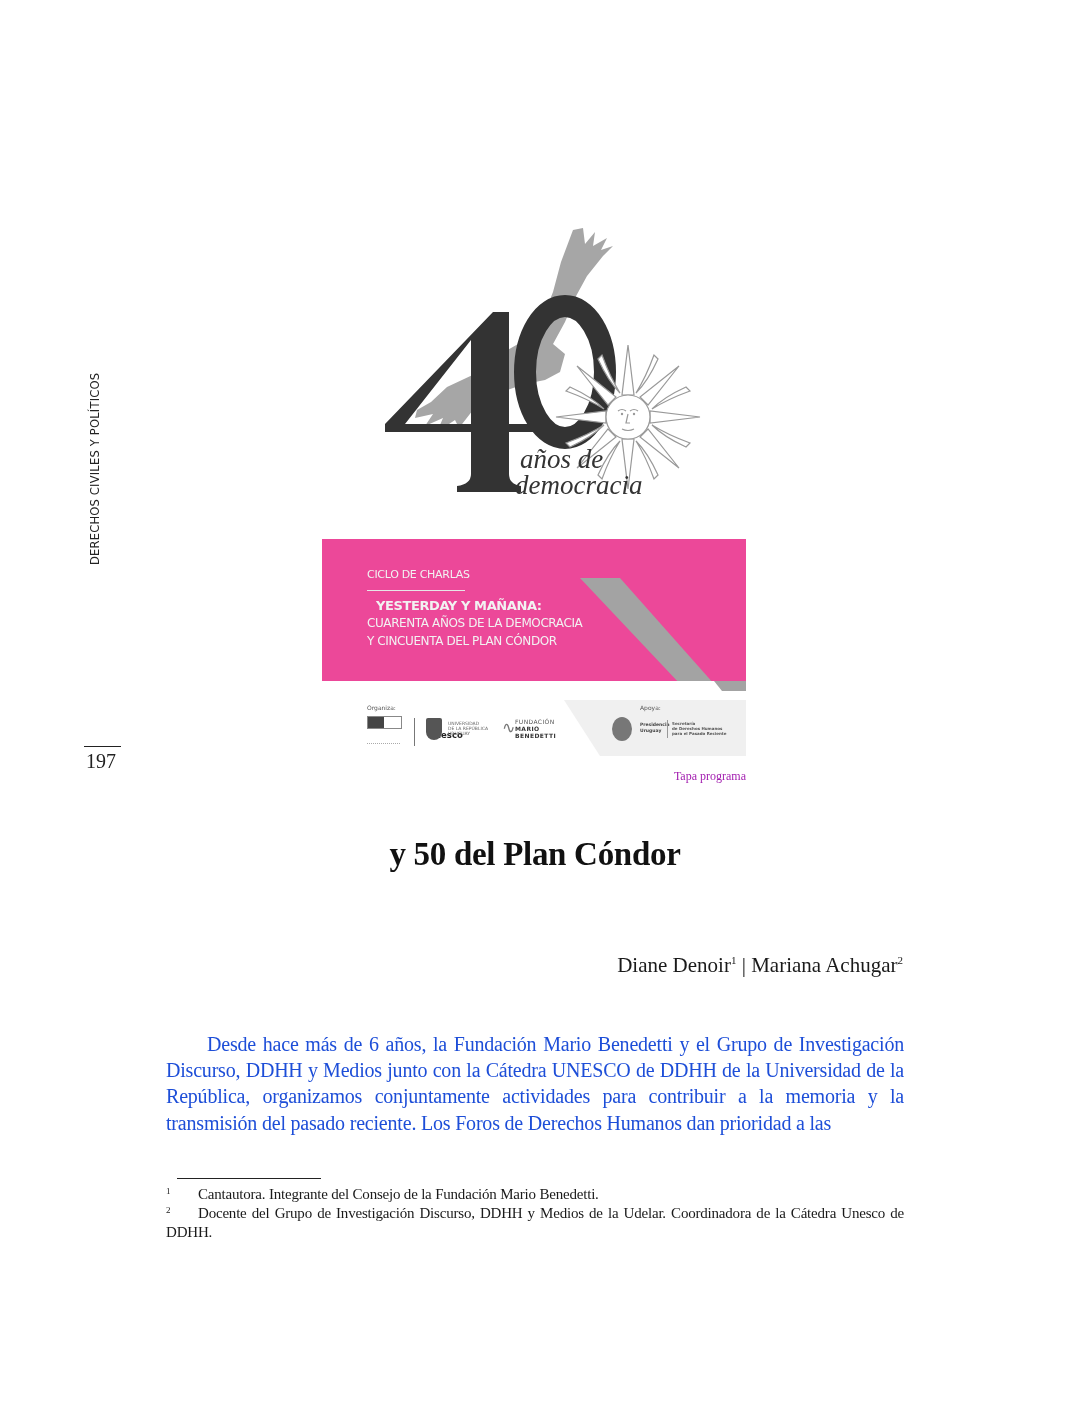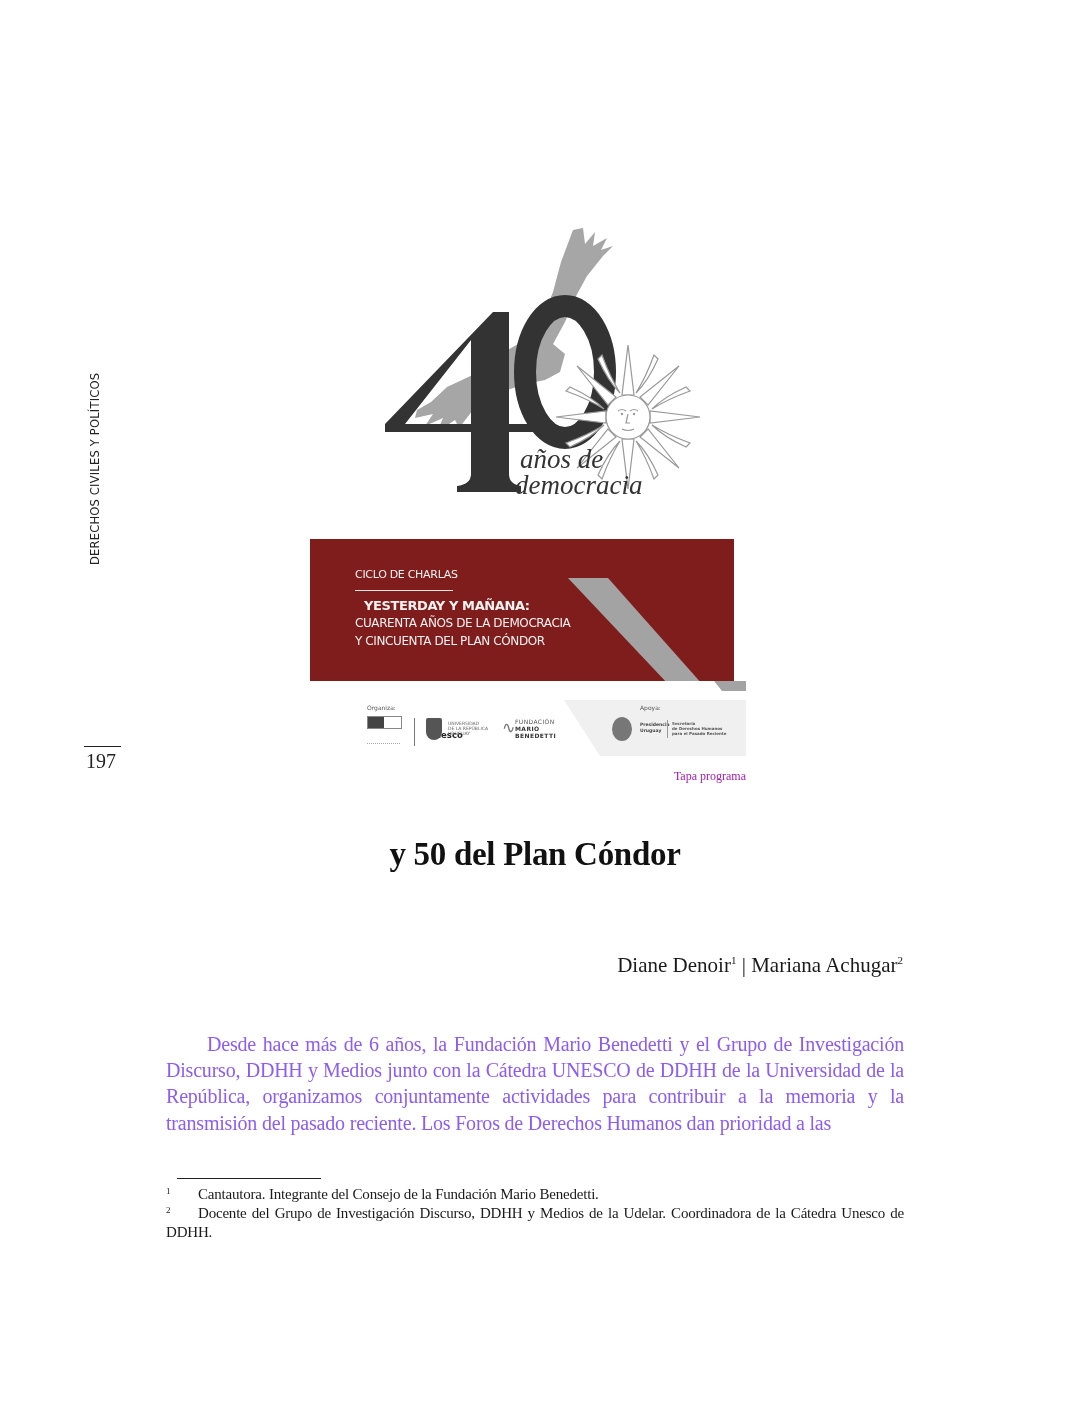--- a/index.html
+++ b/index.html
@@ -11,21 +11,21 @@
                  transform-origin: 0 0; transform: rotate(-90deg);
                  font-family: "DejaVu Sans", "Liberation Sans", sans-serif; font-size: 11.5px;
                  letter-spacing: 0.2px; color: #222; white-space: nowrap; }
   .page-rule { position: absolute; left: 84px; top: 746px; width: 37px; height: 1px; background: #222; }
   .page-number { position: absolute; left: 86px; top: 750px; font-size: 20px; color: #222; }
 
   
   .logo { position: absolute; left: 375px; top: 222px; width: 340px; height: 300px; font-style: italic; }
 
   
-  .banner { position: absolute; left: 310px; top: 539px; width: 424px; height: 142px; background: #7f1d1d; overflow: hidden; }
+  .banner { position: absolute; left: 322px; top: 539px; width: 424px; height: 142px; background: #ec4899; overflow: hidden; }
   .banner-stripe { position: absolute; left: 0; top: 0; width: 424px; height: 220px; }
   .banner-text { position: absolute; left: 45px; top: 29px; font-family: "DejaVu Sans", "Liberation Sans", sans-serif; color: #f2f2f2; }
   .banner-kicker { font-size: 11px; letter-spacing: -0.3px; }
   .banner-rule { width: 98px; height: 1px; background: #e6e6e6; margin: 9px 0 6px 0; }
   .banner-title { font-size: 13px; font-weight: bold; letter-spacing: -0.4px; line-height: 17px; margin-left: 9px; }
   .banner-sub { font-size: 12px; letter-spacing: -0.4px; line-height: 18px; }
 
   
   .sponsors { position: absolute; left: 322px; top: 700px; width: 424px; height: 56px; }
   .support-bg { position: absolute; left: 242px; top: 0; width: 182px; height: 56px; }
@@ -50,21 +50,21 @@
 
   .caption { position: absolute; right: 323px; top: 769px; font-size: 12px; color: #a21caf; }
 
   
   .article-title { position: absolute; left: 160px; top: 834px; width: 750px; text-align: center;
                    font-size: 33px; font-weight: bold; line-height: 41px; color: #111; letter-spacing: -0.3px; }
   .authors { position: absolute; right: 166px; top: 953px; font-size: 21px; color: #1a1a1a; }
   .authors sup { font-size: 11px; vertical-align: 8px; line-height: 0; }
 
   .body-text { position: absolute; left: 166px; top: 1031px; width: 738px; font-size: 20px; line-height: 26.2px;
-               text-align: justify; text-indent: 41px; color: #8b5cf6; letter-spacing: -0.2px; }
+               text-align: justify; text-indent: 41px; color: #1d4ed8; letter-spacing: -0.2px; }
 
   .fn-rule { position: absolute; left: 177px; top: 1178px; width: 144px; height: 1px; background: #222; }
   .footnotes { position: absolute; left: 166px; top: 1185px; width: 738px; font-size: 15px; line-height: 19px; color: #1a1a1a; letter-spacing: -0.2px; }
   .fn { position: relative; text-align: justify; }
   .fn-num { position: absolute; left: 0; top: -3px; font-size: 9px; }
   .fn-text { display: block; text-indent: 32px; }
 </style>
 </head>
 <body>
 

